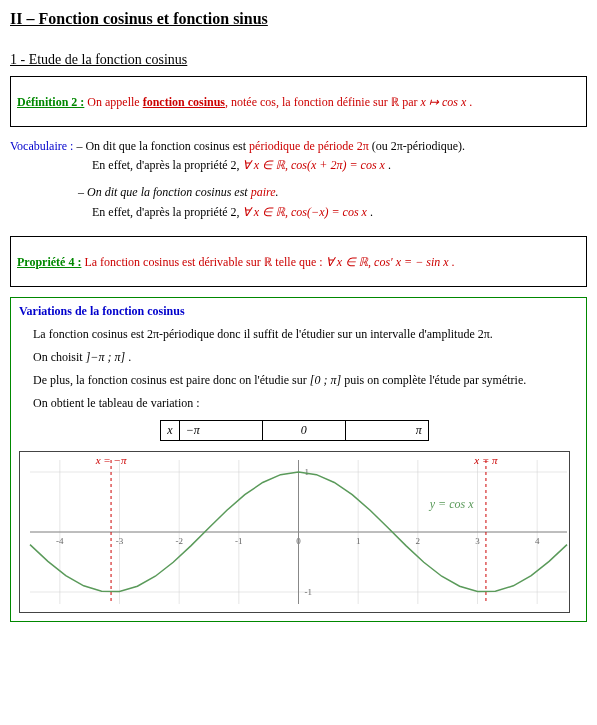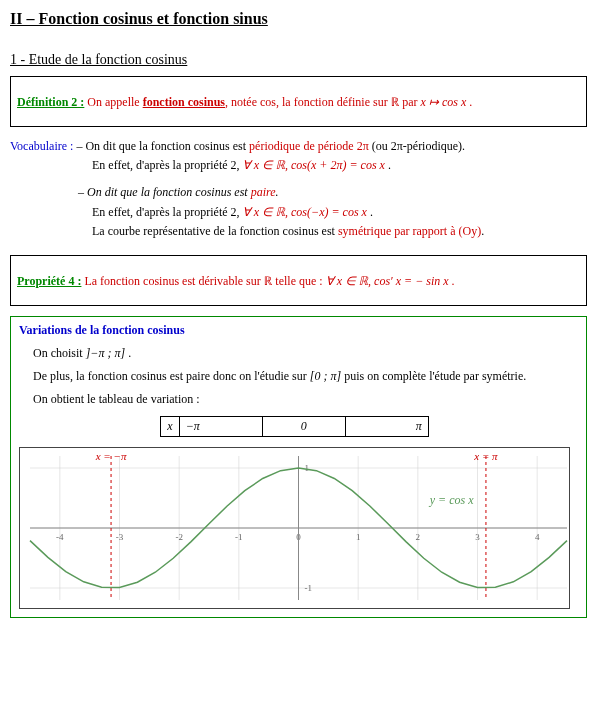--- a/index.html
+++ b/index.html
@@ -94,34 +94,32 @@
   </div>
   <div class="indent2">
     <span>En effet, d'après la propriété 2,  </span><span class="red math">∀ x ∈ ℝ, cos(x + 2π) = cos x</span><span> .</span>
   </div>
   <div class="indent1" style="margin-top:8px;">
     <span>– On dit que la fonction cosinus est </span><span class="red">paire</span><span>.</span>
   </div>
   <div class="indent2">
     <span>En effet, d'après la propriété 2,  </span><span class="red math">∀ x ∈ ℝ, cos(−x) = cos x</span><span> .</span>
   </div>
-  <div class="indent2">
-    <span>La courbe représentative de la fonction cosinus est </span><span class="red">symétrique par rapport à (Oy)</span><span>.</span>
-  </div>
 </div>
 
 <div class="def-box">
   <span class="def-label">Propriété 4 :</span>
   <span class="red">
     <span>La fonction cosinus est dérivable sur </span><span>ℝ</span><span>  telle que :   </span><span class="math">∀ x ∈ ℝ, cos′ x = − sin x</span><span> .</span>
   </span>
 </div>
 
 <div class="variations-box">
   <div class="variations-title">Variations de la fonction cosinus</div>
+  <div class="var-line">La fonction cosinus est 2π-périodique donc il suffit de l'étudier sur un intervalle d'amplitude 2π.</div>
   <div class="var-line">
     <span>On choisit </span><span class="math">]−π ; π]</span><span> .</span>
   </div>
   <div class="var-line">
     <span>De plus, la fonction cosinus est paire donc on l'étudie sur </span><span class="math">[0 ; π]</span><span>  puis on complète l'étude par symétrie.</span>
   </div>
   <div class="var-line">On obtient le tableau de variation :</div>
 
   <table class="var-table">
     <tbody>

